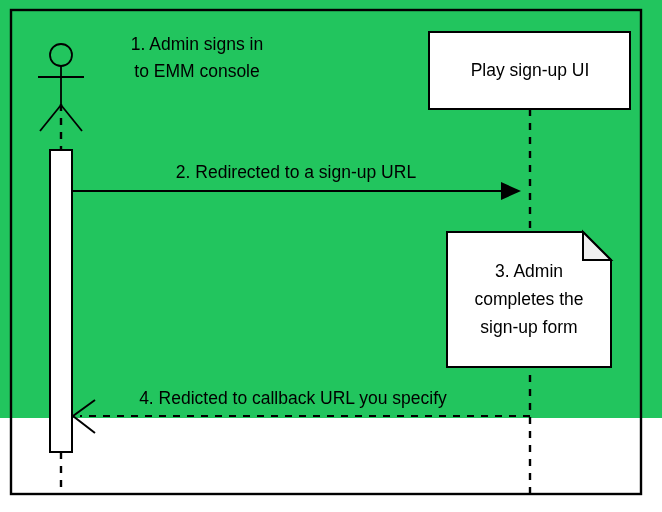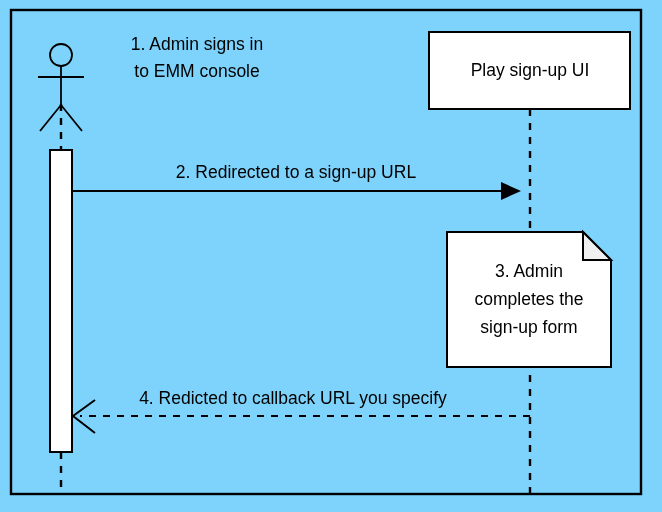--- a/index.html
+++ b/index.html
@@ -9,22 +9,22 @@
   }
   body {
     width: 662px;
     height: 512px;
     font-family: "Liberation Sans", sans-serif;
     overflow: hidden;
   }
   #diagram-root {
     position: relative;
     width: 662px;
-    height: 512px;
-    background: #7dd3fc;
+    height: 418px;
+    background: #22c55e;
   }
   #diagram-svg {
     position: absolute;
     left: 0;
     top: 0;
     display: block;
   }
   .dgm-text {
     font-family: "Liberation Sans", sans-serif;
     font-size: 17.5px;

